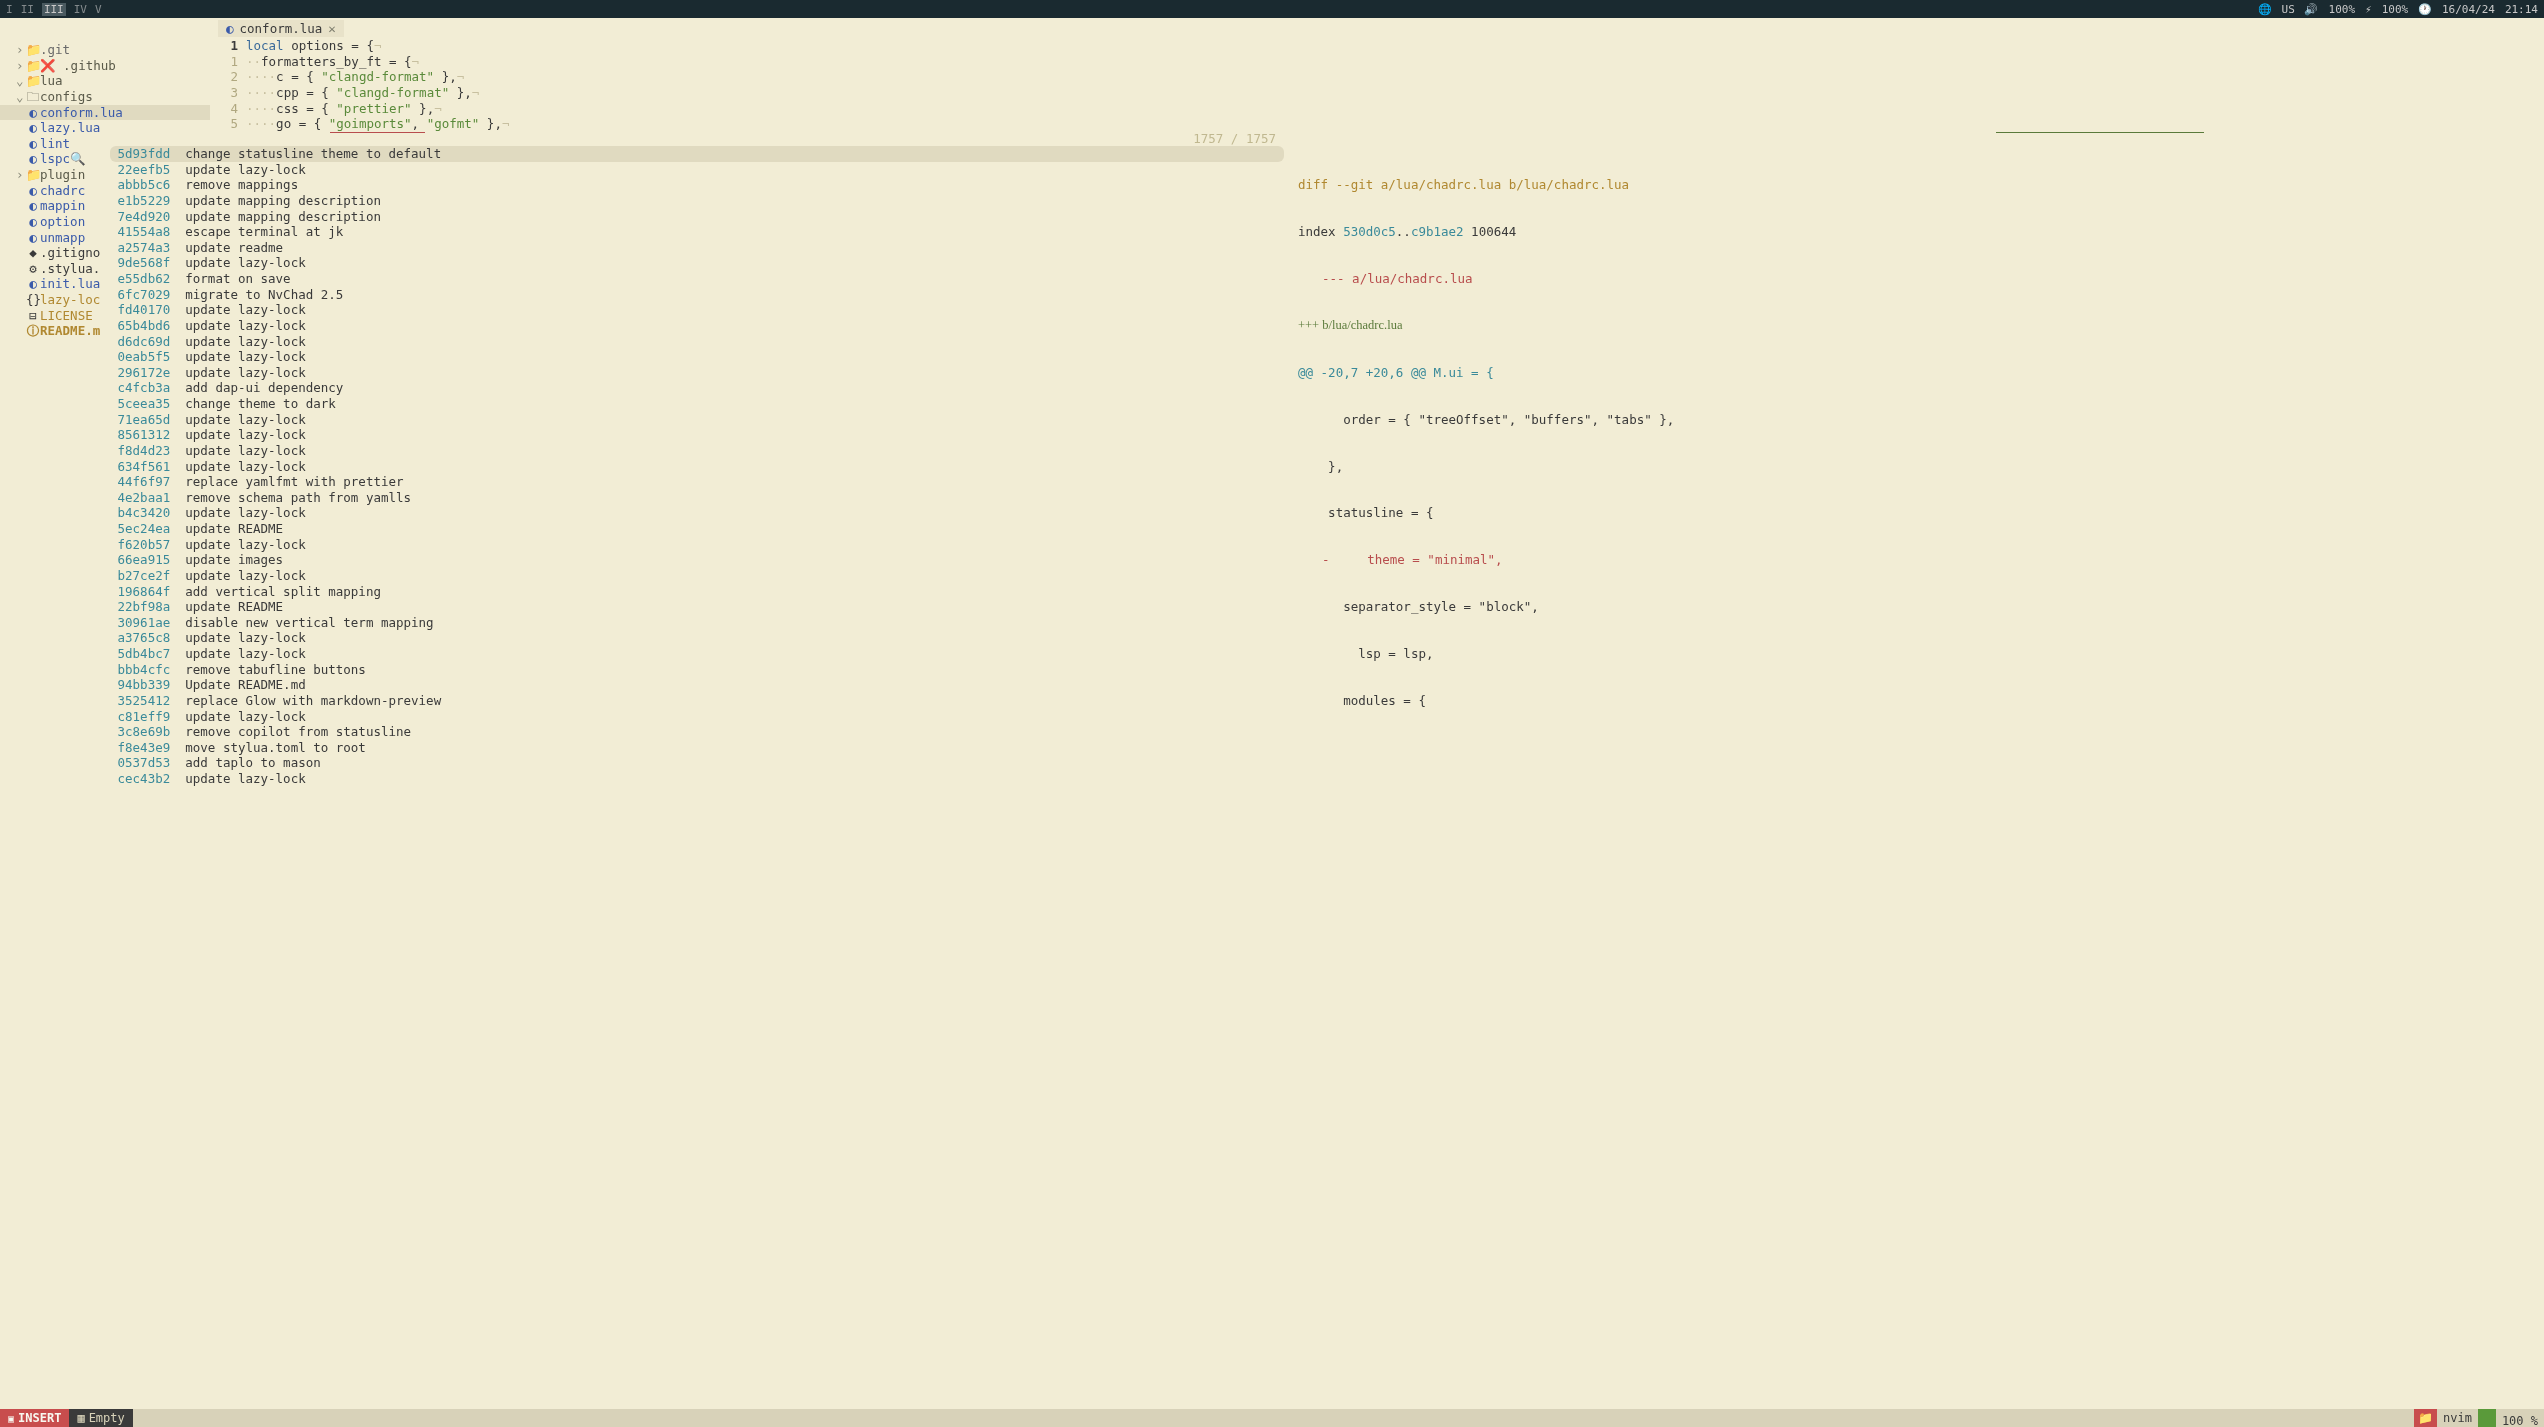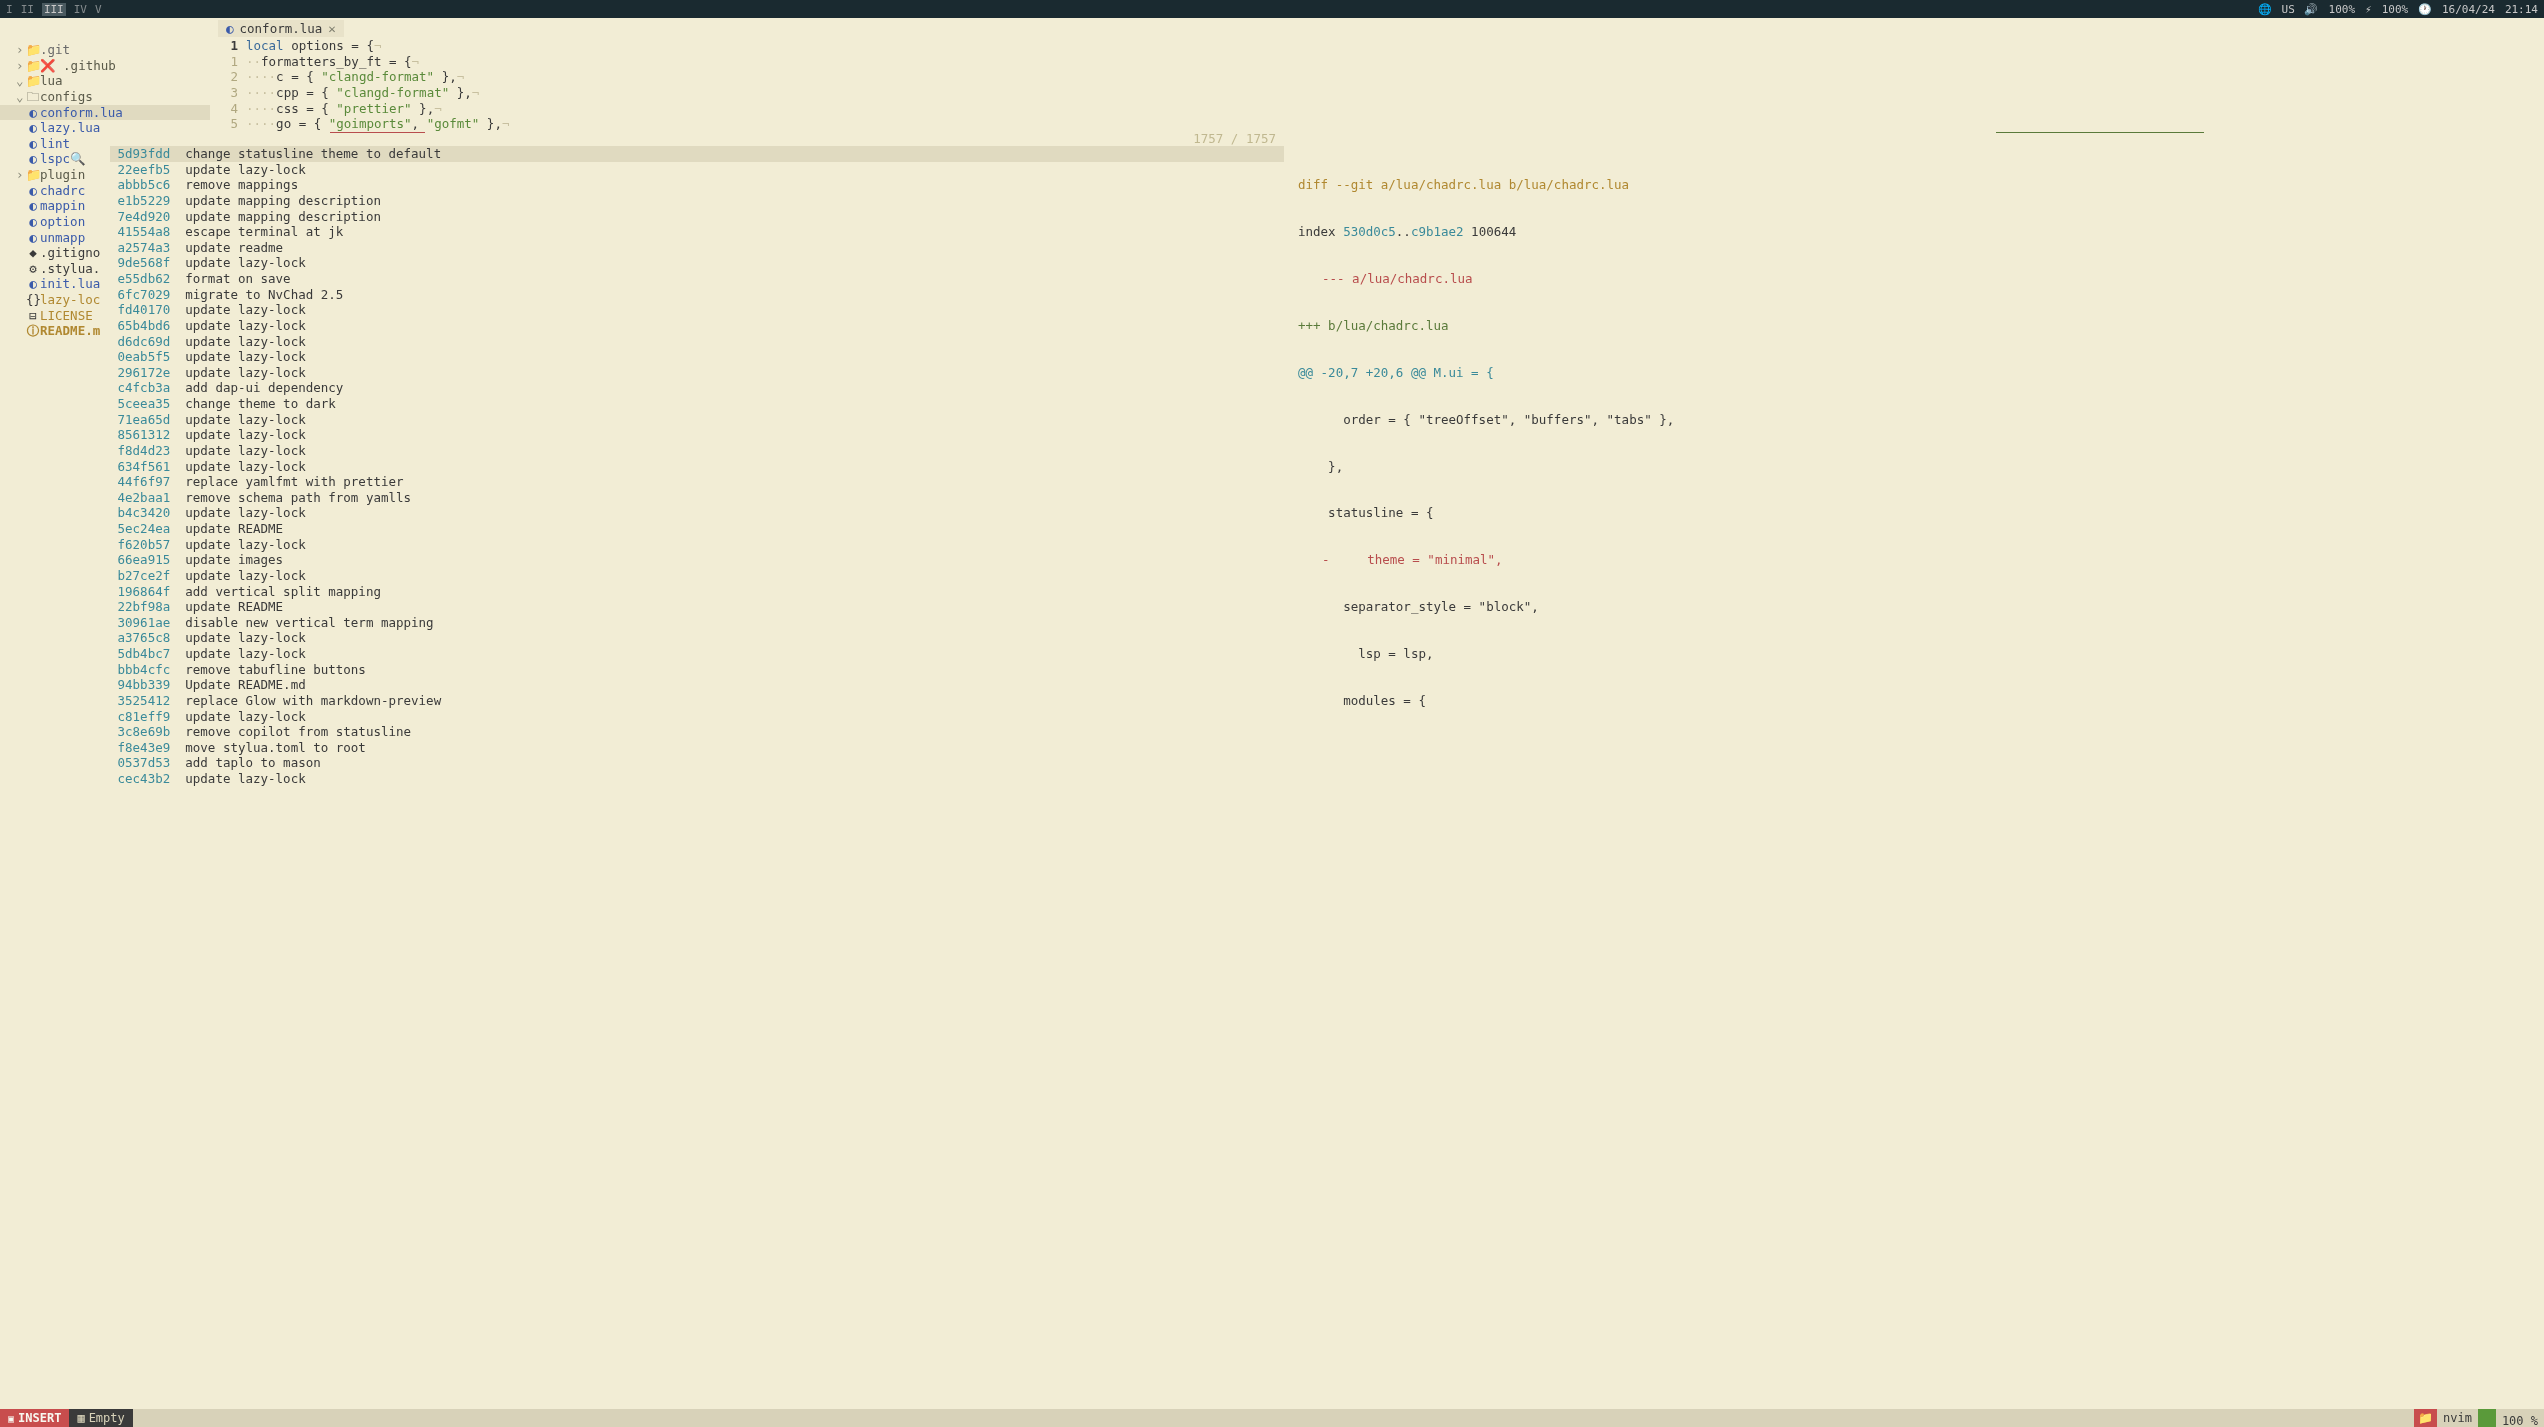--- a/index.html
+++ b/index.html
@@ -154,33 +154,33 @@
     position: absolute; top:-1px; right: 8px;
     color: #c0b890;
   }
   .commits {
     line-height: 1.25;
     padding-top: 14px;
   }
   .commit { white-space: pre; }
   .commit .hash { color: var(--teal); }
   .commit .msg { color: var(--fg); }
-  .commit.sel { background:#e0dac0; }
+  .commit.sel { background:#e0dac0;border-radius:6px; }
   .commit.sel .hash { color: var(--teal); }
 
   .diff {
     line-height: 1.25;
     padding-top: 14px;
     white-space: pre;
     padding-left: 8px;
   }
   .diff .hdr { color: var(--yellow); }
   .diff .idx .hash { color: var(--teal); }
   .diff .minus { color: var(--red); margin-left: 24px; }
-  .diff .plus { color: var(--green); }
+  .diff .plus { color: var(--green); font-family: Liberation Serif, serif; }
   .diff .hunk { color: var(--teal); }
   .diff .ctx { color: var(--fg); }
 
   
   .status {
     height: 18px;
     background: var(--statusbar);
     display: flex;
     align-items: stretch;
     font-size: 12px;

